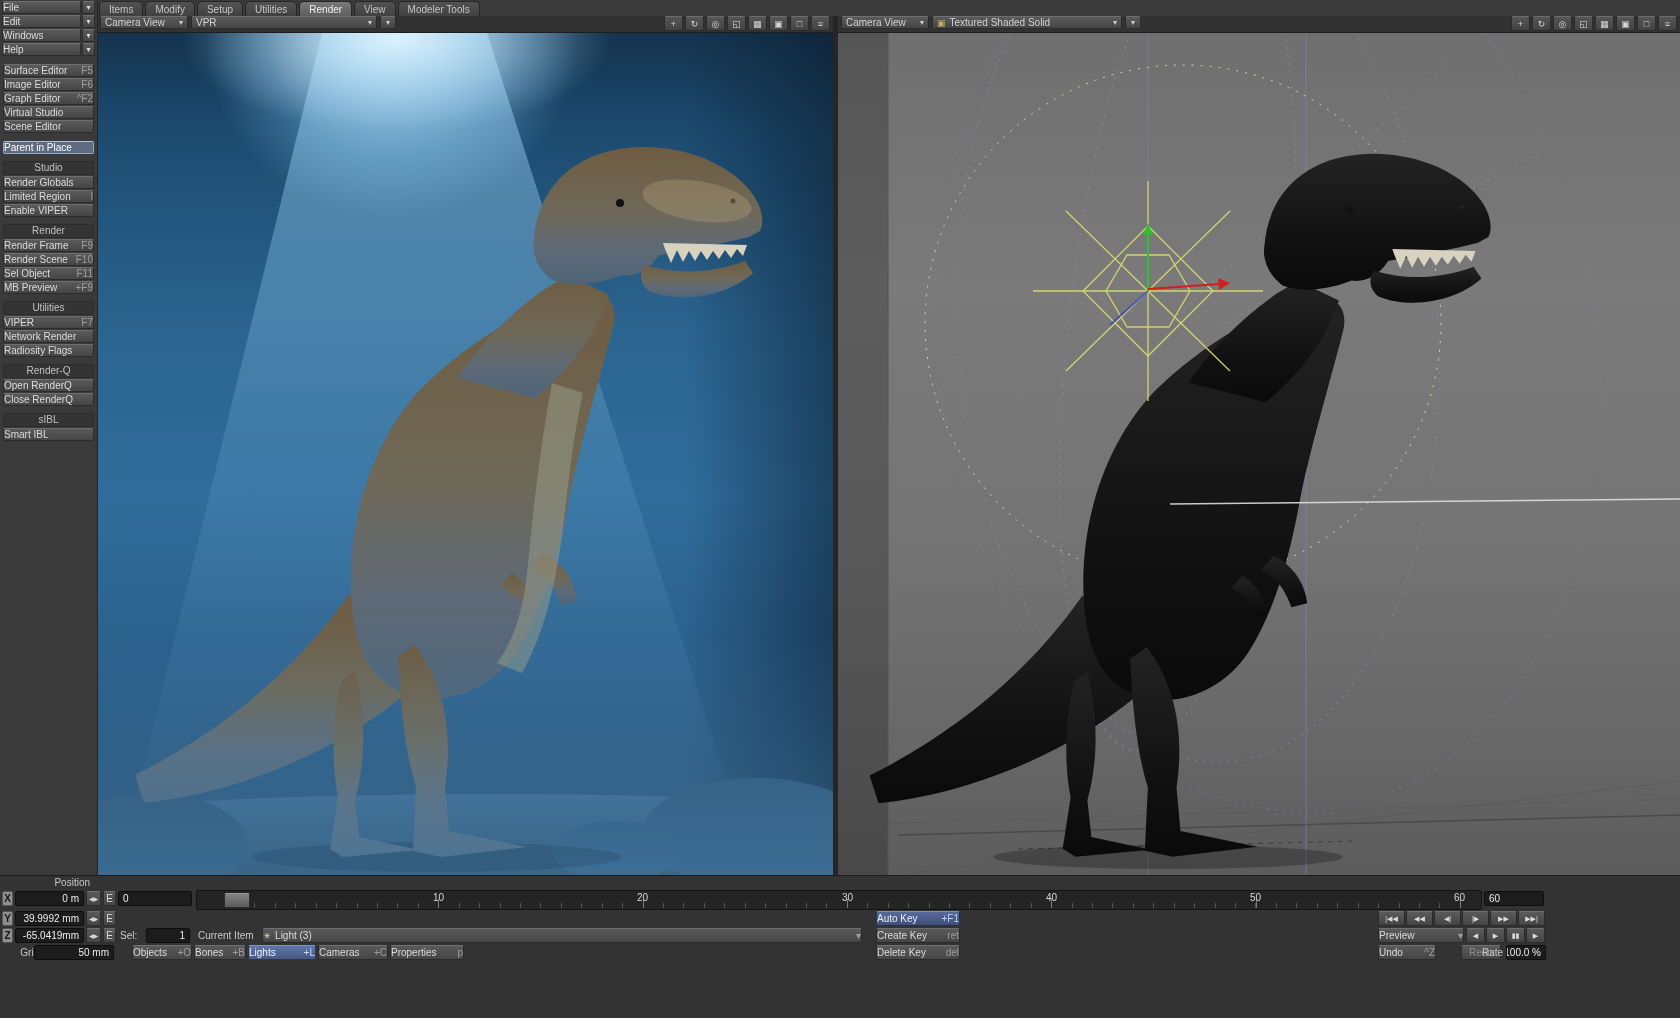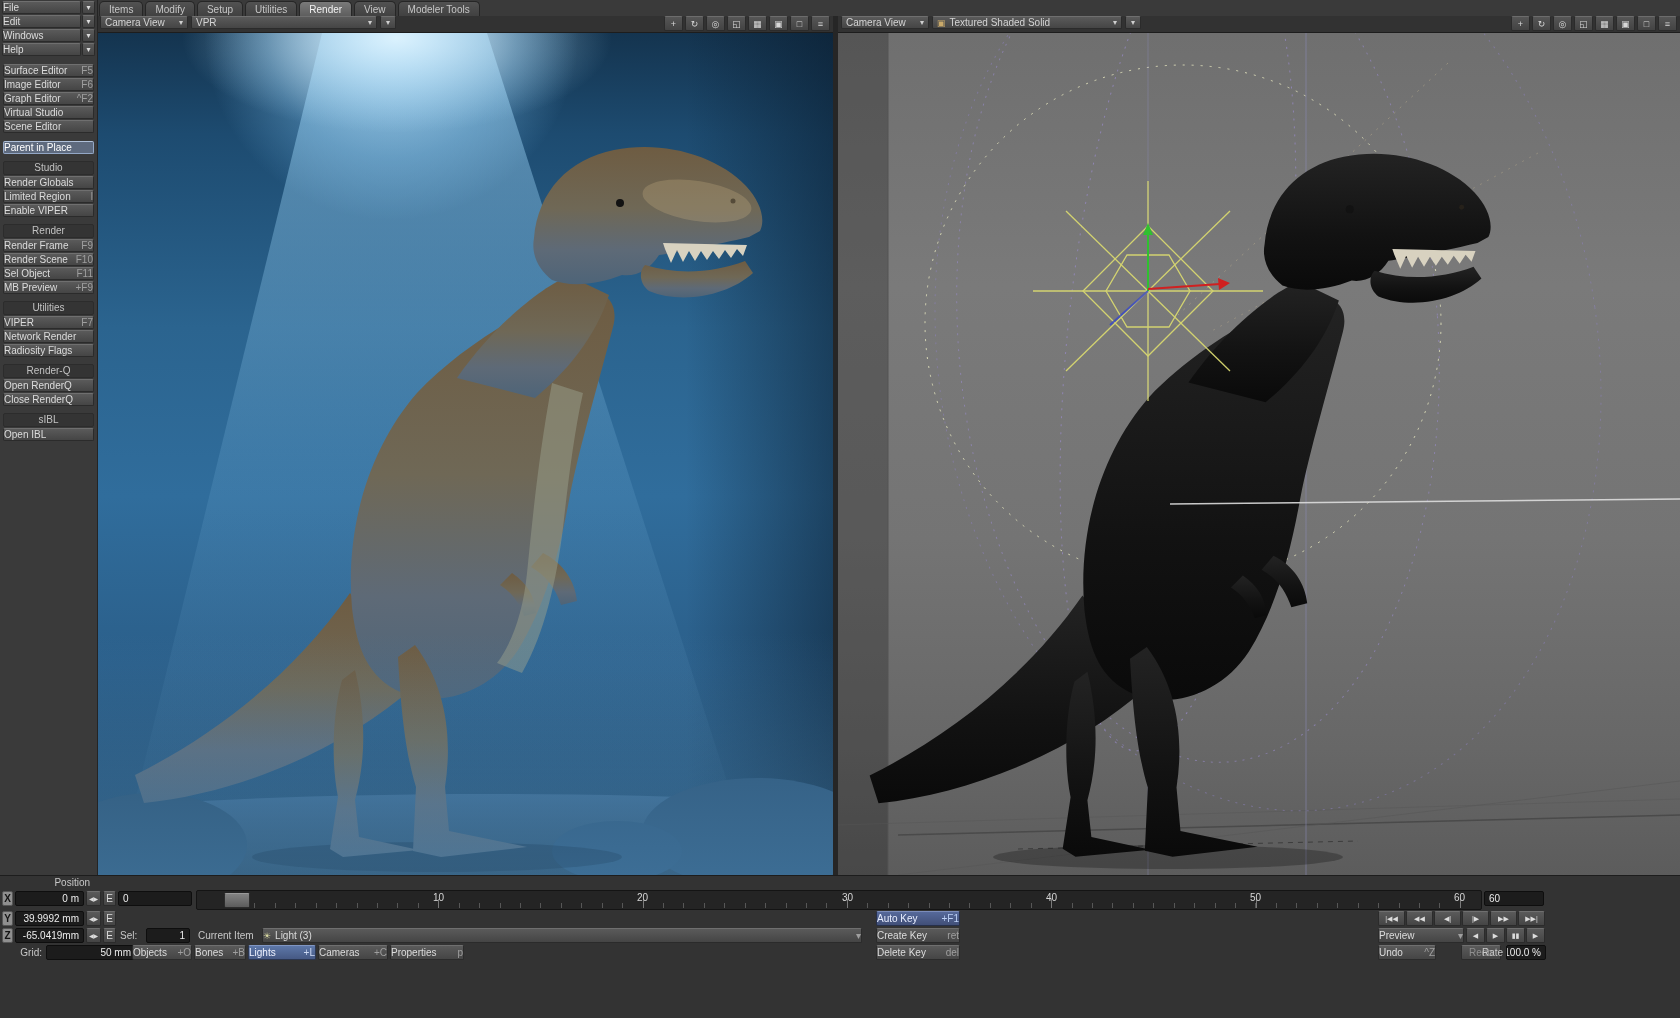--- a/index.html
+++ b/index.html
@@ -210,21 +210,21 @@
       </div>
     <div class="side-title">Render-Q</div>
     <div class="btn side-btn">
         <span>Open RenderQ</span>
       </div>
     <div class="btn side-btn">
         <span>Close RenderQ</span>
       </div>
     <div class="side-title">sIBL</div>
     <div class="btn side-btn">
-        <span>Open IBL</span>
+        <span>Smart IBL</span>
       </div>
   </div>
 
   <div class="vp" style="left:97px;width:736px;">
     <div class="vph">
       <div class="dd" style="width:88px">
         <span>Camera View</span>
         <span class="arr">▾</span>
       </div>
       <div class="dd" style="width:186px">
@@ -403,21 +403,21 @@
     <div class="abs btn" style="left:1378px;top:52px;width:86px;height:15px;">
         <span>Preview</span>
         <span class="sc">▾</span>
       </div>
     <div class="abs btn center" style="left:1466px;top:52px;width:19px;height:15px;font-size:7px;">◀</div>
     <div class="abs btn center" style="left:1486px;top:52px;width:19px;height:15px;font-size:7px;">▶</div>
     <div class="abs btn center" style="left:1506px;top:52px;width:19px;height:15px;font-size:7px;">▮▮</div>
     <div class="abs btn center" style="left:1526px;top:52px;width:19px;height:15px;font-size:7px;">▶</div>
 
     <div class="abs" style="left:2px;top:71px;width:40px;text-align:right;color:#c8c8c8;">Grid:</div>
-    <div class="abs val" style="left:46px;top:69px;width:90px;height:15px;">50 mm</div>
+    <div class="abs val" style="left:34px;top:69px;width:80px;height:15px;">50 mm</div>
     <div class="abs btn" style="left:132px;top:69px;width:60px;height:15px;">
         <span>Objects</span>
         <span class="sc">+O</span>
       </div>
     <div class="abs btn" style="left:194px;top:69px;width:52px;height:15px;">
         <span>Bones</span>
         <span class="sc">+B</span>
       </div>
     <div class="abs btn blue" style="left:248px;top:69px;width:68px;height:15px;">
         <span>Lights</span>

